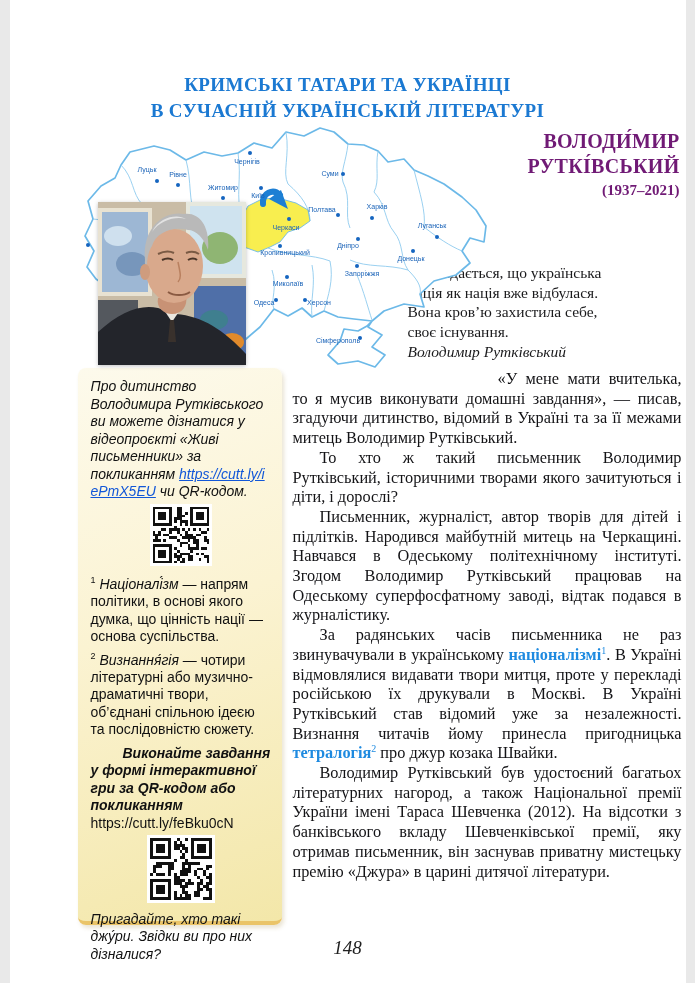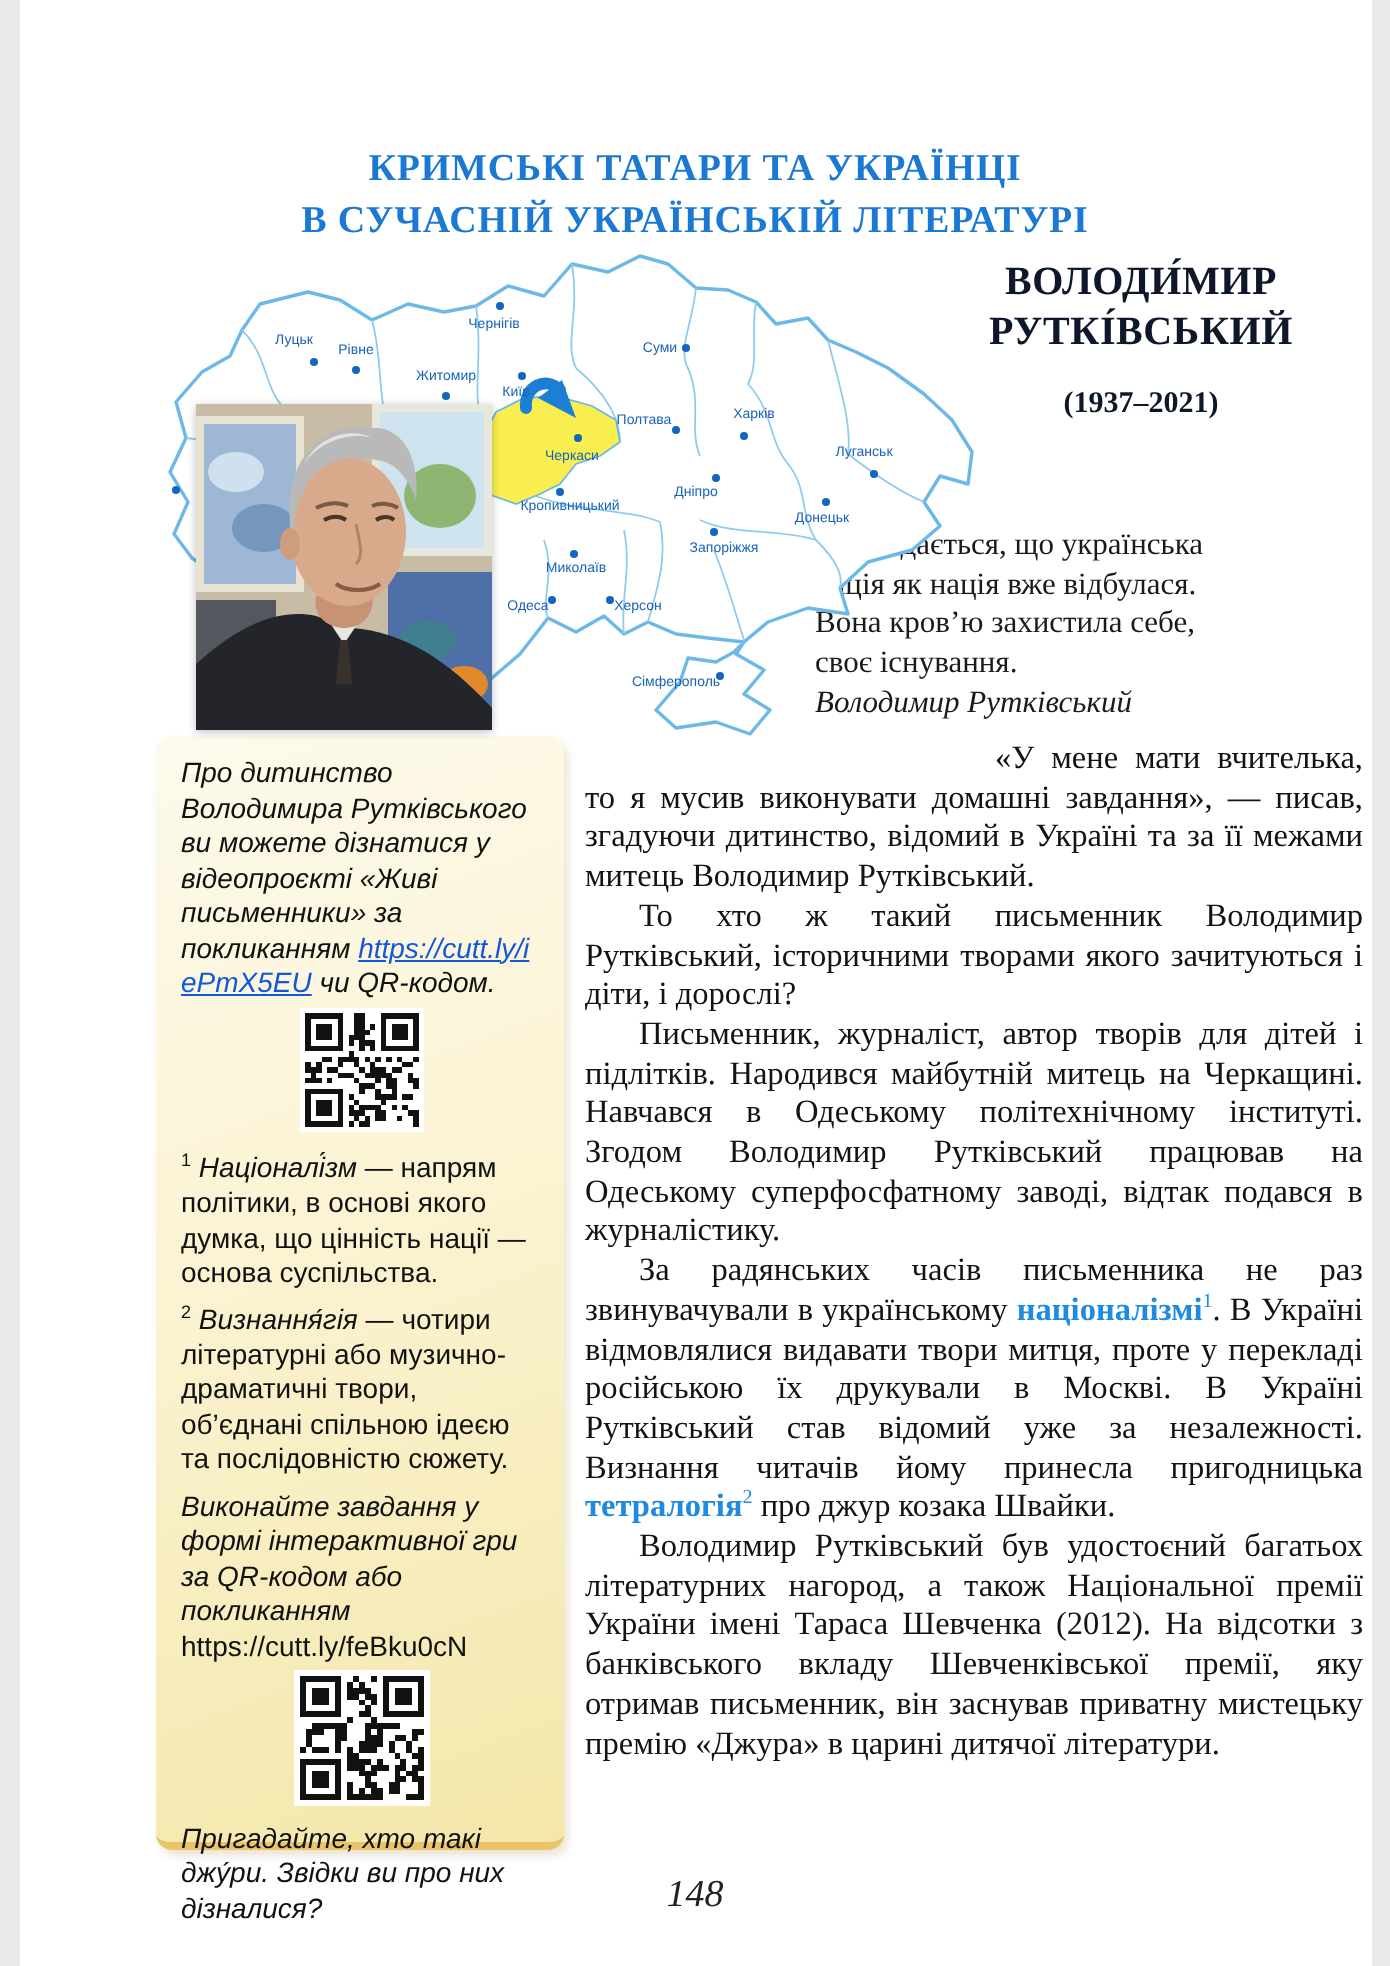--- a/index.html
+++ b/index.html
@@ -11,24 +11,24 @@
 
   
   .main-title {
     position:absolute; top:72px; left:0; width:100%;
     text-align:center; font-weight:bold; font-size:19px; line-height:26px;
     color:#1b79d2; white-space:pre-line; letter-spacing:.4px;
   }
 
   .author-block {
     position:absolute; top:129px; left:452px; width:218px;
-    text-align:center; color:#0f172a;
+    text-align:right; color:#701a75;
   }
   .author-name { font-weight:bold; font-size:20px; line-height:25px; white-space:pre-line; letter-spacing:.3px; }
-  .author-years { font-weight:bold; font-size:15px; margin-top:15px; }
+  .author-years { font-weight:bold; font-size:15px; margin-top:3px; }
 
   .epigraph {
     position:absolute; top:263px; left:398px; width:272px;
     font-size:15.5px; line-height:19.5px; color:#1a1a1c;
   }
   .epigraph-text { white-space:pre-line; }
   .epigraph-attribution { font-style:italic; margin-top:1px; }
 
   
   .map-svg { position:absolute; left:62px; top:120px; width:420px; height:250px; z-index:1; }
@@ -58,21 +58,21 @@
   .sb-italic { font-style:italic; }
   .sb-link { color:#1257d8; text-decoration:underline; word-break:break-all; }
   .qr-wrap { text-align:center; margin:3px 0 2px 0; }
   svg.qr { background:#fff; display:inline-block; }
   .qr-video { width:62px; height:62px; }
   .qr-game  { width:68px; height:68px; }
   .footnote { margin-top:2px; }
   .footnote sup { font-size:9px; }
   .fn-term { font-style:italic; }
   .task { margin-top:6px; }
-  .task-text { font-weight:normal; font-style:italic; }
+  .task-text { font-weight:bold; font-style:italic;margin-left:32px; }
   .task-link { color:#111; text-decoration:none; word-break:break-all; }
   .question { margin-top:3px; font-style:italic; }
 
   
   .article {
     position:absolute; left:283px; top:369px; width:389px; z-index:2;
     font-size:16.3px; line-height:19.7px; text-align:justify; color:#131316;
   }
   .article p { margin:0; text-indent:27px; }
   .article p.first { text-indent:0; }

